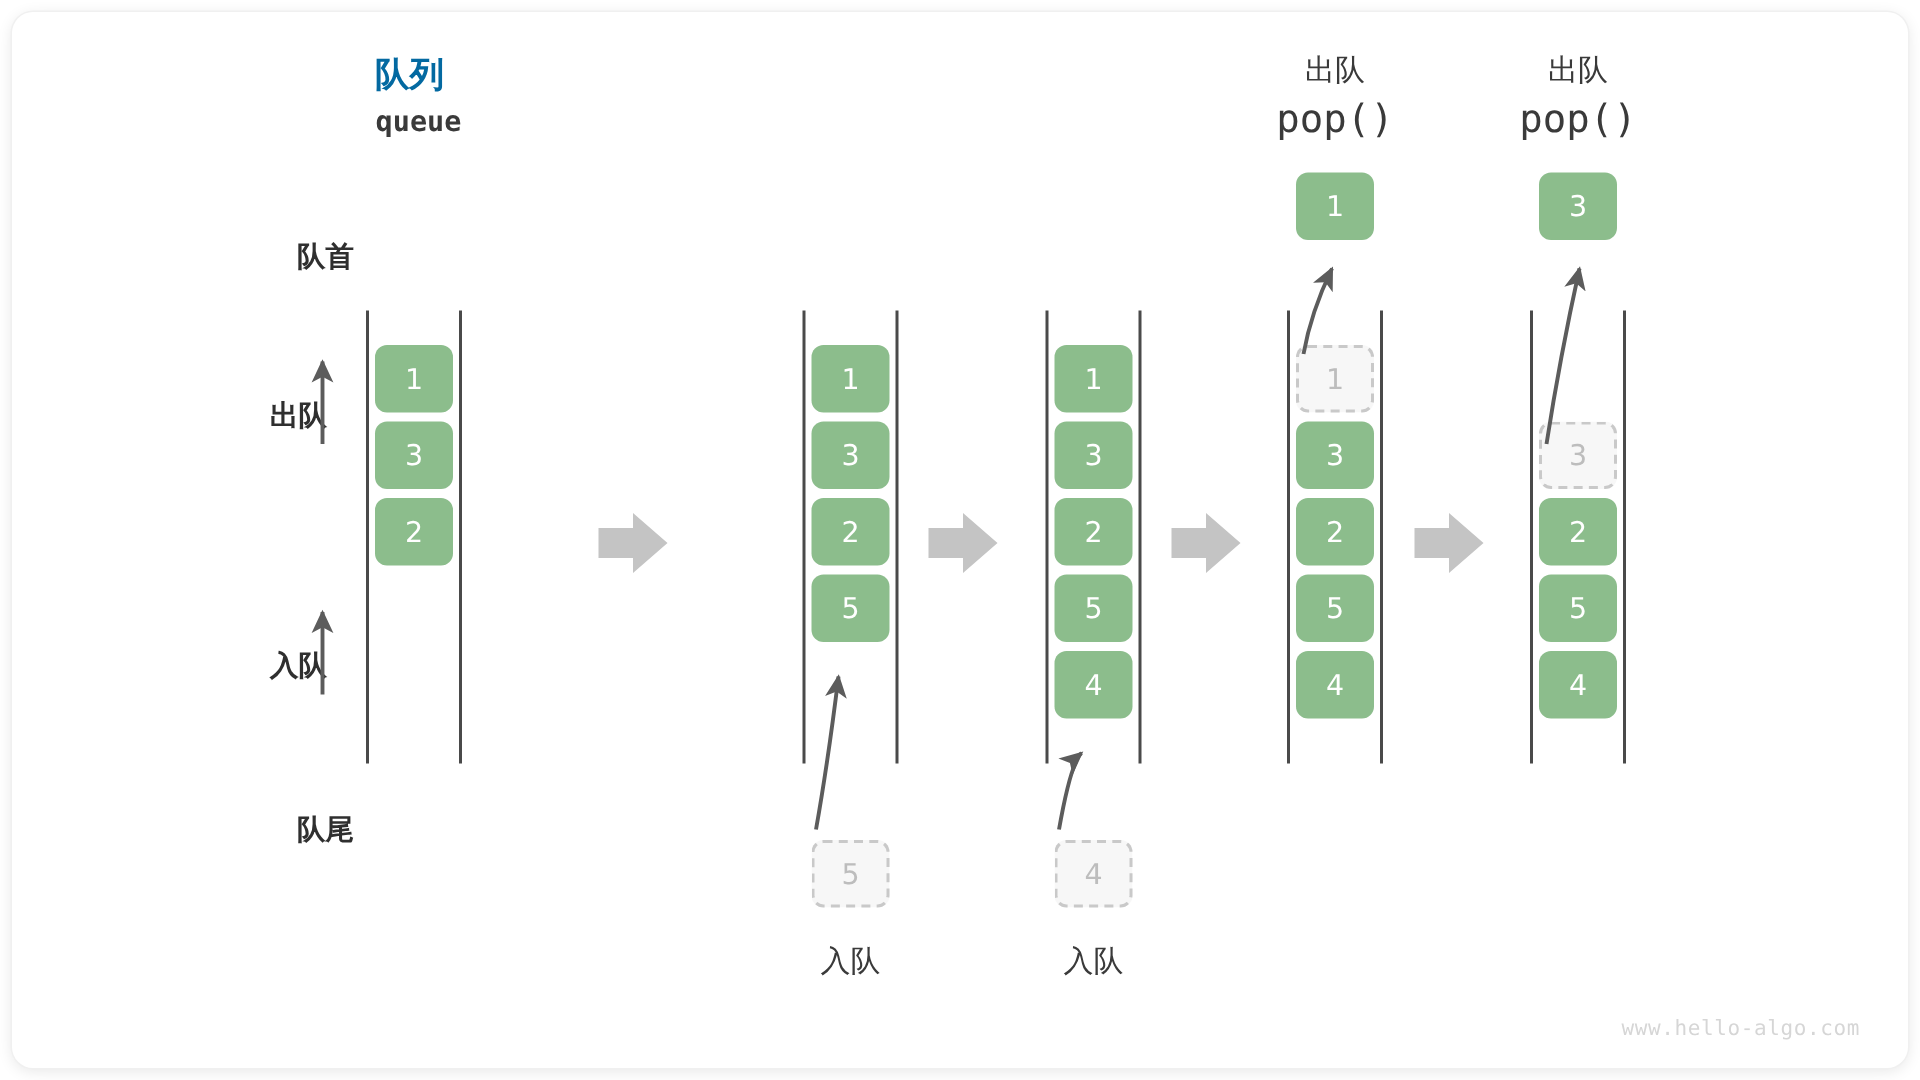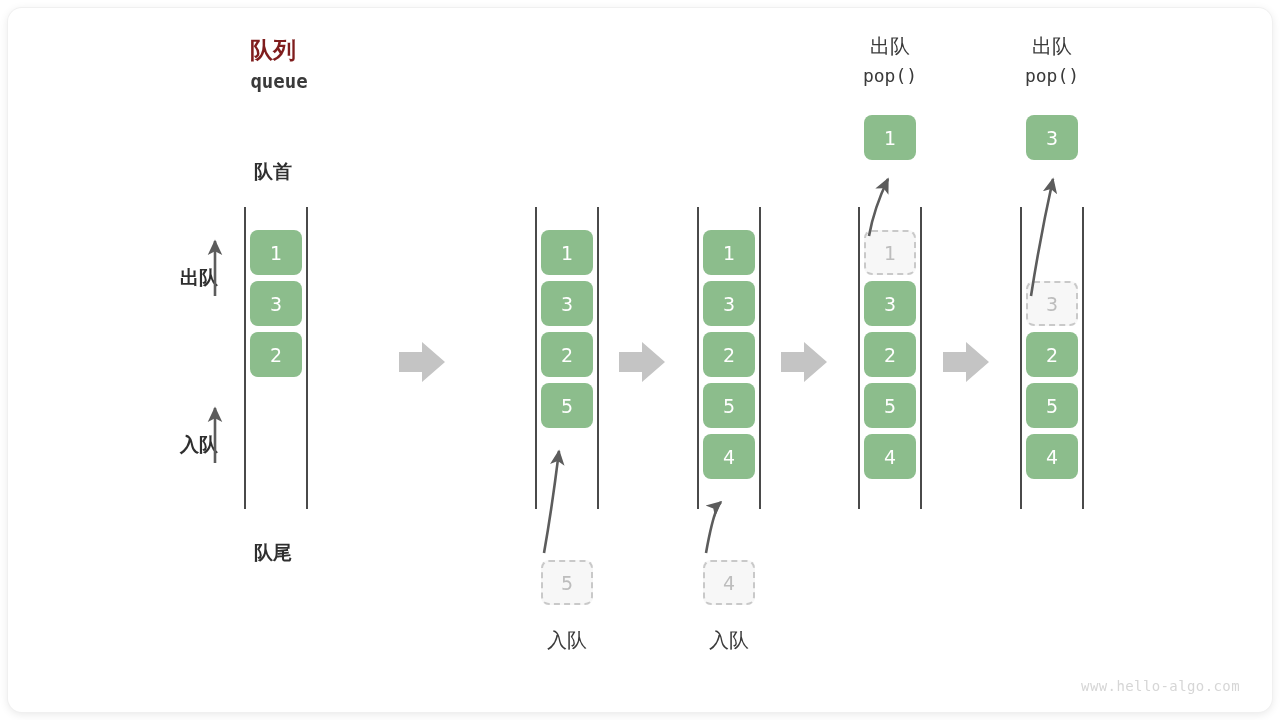--- a/index.html
+++ b/index.html
@@ -35,45 +35,45 @@
   .label {
     position: absolute;
     white-space: pre;
     line-height: 1.22;
     color: #3a3a3a;
   }
 
   .title-cn {
     font-weight: bold;
     font-size: 23px;
-    color: #7f1d1d;
+    color: #0369a1;
     text-align: center;
   }
   .title-en {
     font-family: "DejaVu Sans Mono", "Liberation Mono", monospace;
     font-size: 19px;
     color: #3a3a3a;
     text-align: center;
   }
 
   .bold-cn {
     font-weight: bold;
     font-size: 19px;
     color: #2f2f2f;
-    text-align: center;
+    text-align: left;
   }
 
   .op-cn {
     font-size: 20px;
     color: #3a3a3a;
     text-align: center;
   }
   .op-code {
     font-family: "DejaVu Sans Mono", "Liberation Mono", monospace;
-    font-size: 18px;
+    font-size: 26px;
     color: #3a3a3a;
     text-align: center;
   }
   .op-code .num {
     color: #3e8a4c;
     font-weight: bold;
   }
 
   .watermark {
     position: absolute;

